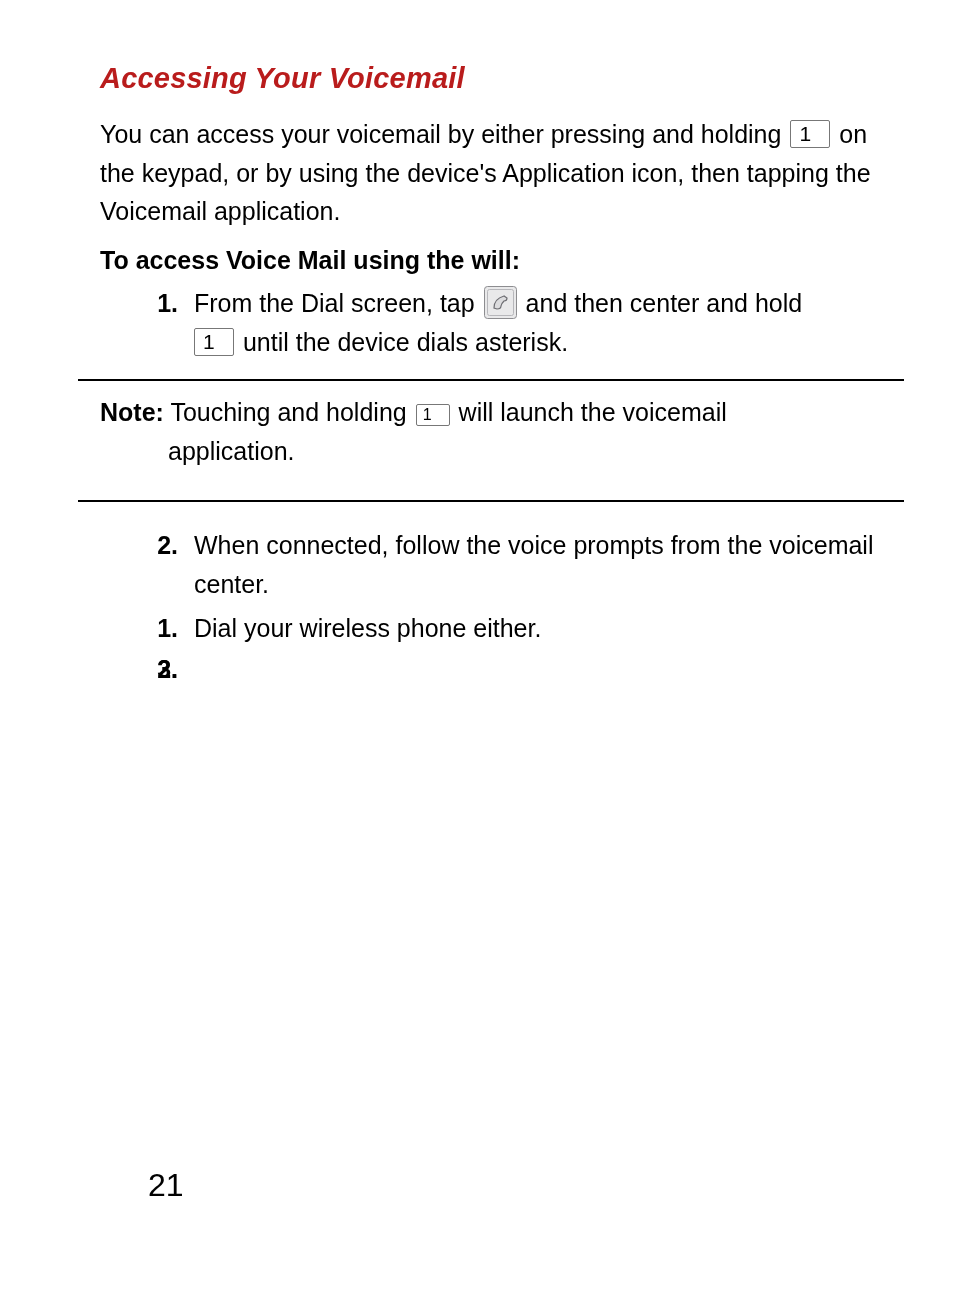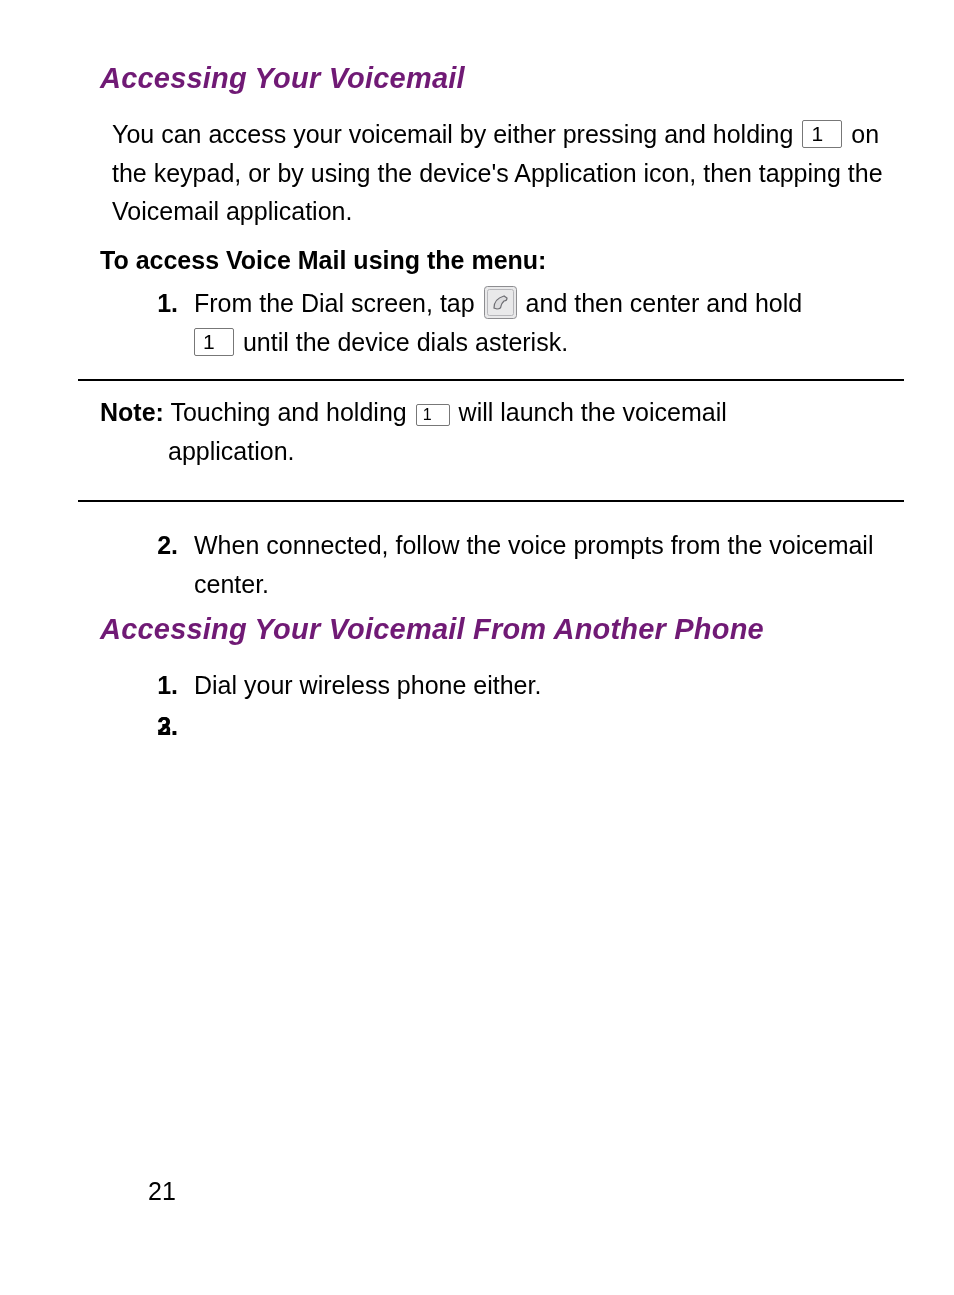--- a/index.html
+++ b/index.html
@@ -18,30 +18,30 @@
   .page {
     padding: 56px 68px 0 100px;
     position: relative;
     box-sizing: border-box;
     height: 100%;
   }
   h2.section {
     font-family: Arial, Helvetica, sans-serif;
     font-style: italic;
     font-weight: 700;
-    color: #701a75;
+    color: #b91c1c;
     font-size: 29px;
     margin: 0 0 14px 0;
     letter-spacing: 0.2px;
   }
   .para {
     font-family: "Helvetica Neue", Helvetica, Arial, sans-serif;
     font-size: 25px;
     line-height: 1.55;
-    margin: 0 0 10px 12px;
+    margin: 0 0 10px 0;
     font-stretch: condensed;
   }
   .subhead {
     font-family: "Arial Narrow", "Helvetica Neue", Arial, sans-serif;
     font-weight: 700;
     font-size: 25px;
     margin: 4px 0 4px 0;
   }
   .keycap {
     display: inline-block;
@@ -113,40 +113,40 @@
     font-weight: 700;
   }
   .note-body-line2 {
     padding-left: 68px;
   }
   .pagenum {
     position: absolute;
     bottom: 84px;
     left: 148px;
     font-family: "Helvetica Neue", Helvetica, Arial, sans-serif;
-    font-size: 25px;
+    font-size: 32px;
   }
   .h2gap { margin-top: 8px; }
   ol.steps.compact { padding-left: 38px; margin-top: 6px; }
   ol.steps.compact > li { margin-bottom: 2px; }
 </style>
 </head>
 <body>
 
 <div class="page">
 
   <h2 class="section">Accessing Your Voicemail</h2>
 
   <p class="para">
     <span>You can access your voicemail by either pressing and holding </span>
     <span class="keycap">1</span>
     <span> on the keypad, or by using the device's Application icon, then tapping the Voicemail application.</span>
   </p>
 
-  <div class="subhead">To access Voice Mail using the menu:</div>
+  <div class="subhead">To access Voice Mail using the will:</div>
 
   <ol class="steps">
     <li>
       <span class="num">1.</span>
       <span>From the Dial screen, tap </span>
       <span class="phone-icon">
         <svg viewBox="0 0 33 33" width="33" height="33">
           <rect x="0.5" y="0.5" width="32" height="32" rx="3" fill="#e9e9ea" stroke="#8d8d90"></rect>
           <rect x="3.5" y="3.5" width="26" height="26" rx="2" fill="none" stroke="#b7b7bb"></rect>
           <path d="M10 22 C10 17, 13 12, 20 10 L23 12 C23 14, 22 15, 20 15 C18 17, 17 18, 17 20 C17 22, 15 23, 13 23 Z" fill="#dcdcde" stroke="#6d6d72" stroke-width="1.2"></path>
@@ -169,21 +169,20 @@
     </div>
   </div>
 
   <ol class="steps">
     <li>
       <span class="num">2.</span>
       <span>When connected, follow the voice prompts from the voicemail center.</span>
     </li>
   </ol>
 
-  <h2 class="section h2gap">Accessing Your Voicemail From Another Phone</h2>
 
   <ol class="steps compact">
     <li>
       <span class="num">1.</span>
       <span>Dial your wireless phone either.</span>
     </li>
     <li>
       <span class="num">2.</span>
     </li>
     <li>

